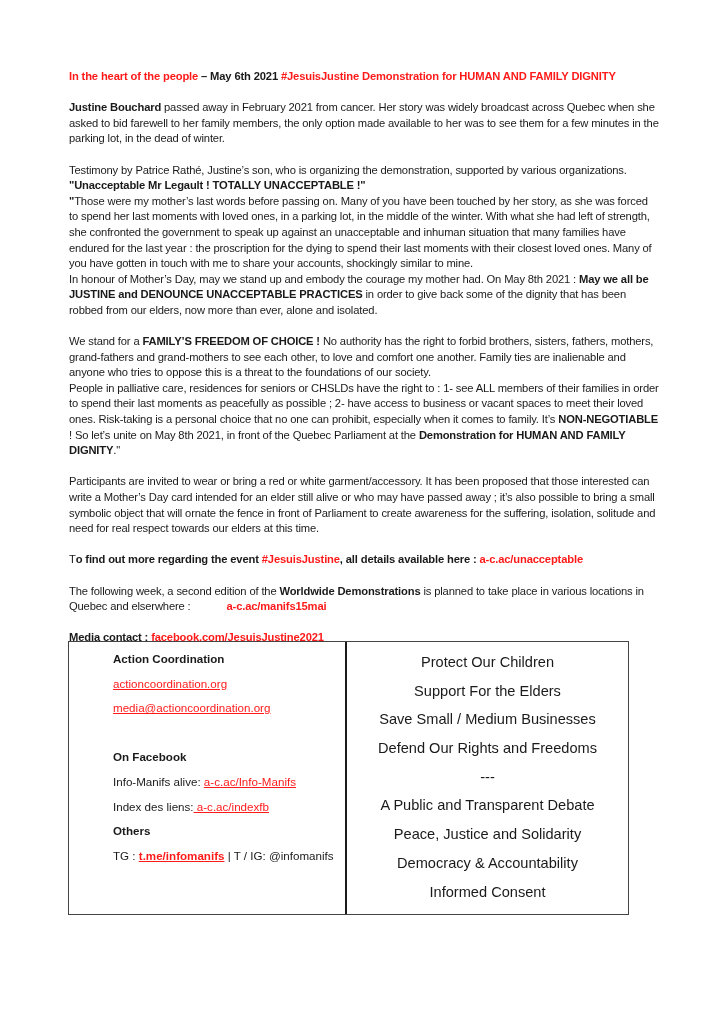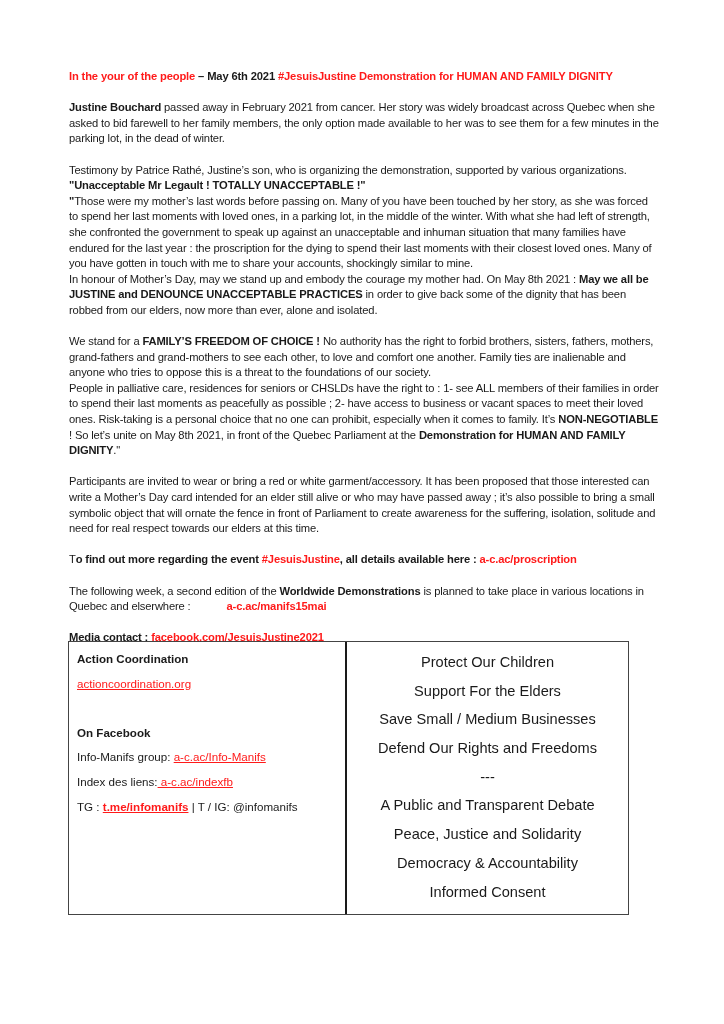--- a/index.html
+++ b/index.html
@@ -9,32 +9,32 @@
           font-size: 11.2px; line-height: 15.6px; letter-spacing: -0.15px; }
   .p { margin: 0 0 15.6px 0; }
   .red { color: #ff1a1a; }
   .b { font-weight: bold; }
   .red-b { color: #ff1a1a; font-weight: bold; padding-left: 33px; }
   .line { display: block; }
   .table { position: absolute; left: 68px; top: 641px; width: 561px; height: 274px;
            border: 1.5px solid #444; box-sizing: border-box; display: flex; }
   .col-left { width: 278px; border-right: 2.5px solid #1a1a1a; box-sizing: border-box;
               padding: 8px 8px 0 8px; font-size: 11.6px; }
-  .col-left .row { height: 24.6px; line-height: 18px; }
+  .col-left .row { height: 24.6px; line-height: 18px; margin-left: 36px; }
   .col-left a { color: #ff1a1a; text-decoration: underline; }
   .col-right { flex: 1; text-align: center; font-size: 14.6px; padding-top: 8px; }
   .col-right .slogan { height: 28.7px; line-height: 24px; }
 </style>
 </head>
 <body>
 
 <div class="page">
 
   <p class="p b">
-    <span class="red">In the your of the people</span><span> – May 6th 2021 </span><span class="red">#JesuisJustine Demonstration for HUMAN AND FAMILY DIGNITY</span>
+    <span class="red">In the heart of the people</span><span> – May 6th 2021 </span><span class="red">#JesuisJustine Demonstration for HUMAN AND FAMILY DIGNITY</span>
   </p>
 
   <p class="p">
     <span class="b">Justine Bouchard</span><span> passed away in February 2021 from cancer. Her story was widely broadcast across Quebec when she asked to bid farewell to her family members, the only option made available to her was to see them for a few minutes in the parking lot, in the dead of winter.</span>
   </p>
 
   <p class="p">
     <span class="line">Testimony by Patrice Rathé, Justine’s son, who is organizing the demonstration, supported by various organizations.</span>
     <span class="line b">"Unacceptable Mr Legault ! TOTALLY UNACCEPTABLE !"</span>
     <span class="line"><span class="b">"</span><span>Those were my mother’s last words before passing on. Many of you have been touched by her story, as she was forced to spend her last moments with loved ones, in a parking lot, in the middle of the winter. With what she had left of strength, she confronted the government to speak up against an unacceptable and inhuman situation that many families have endured for the last year : the proscription for the dying to spend their last moments with their closest loved ones. Many of you have gotten in touch with me to share your accounts, shockingly similar to mine.</span></span>
@@ -42,40 +42,42 @@
   </p>
 
   <p class="p">
     <span class="line"><span>We stand for a </span><span class="b">FAMILY’S FREEDOM OF CHOICE !</span><span> No authority has the right to forbid brothers, sisters, fathers, mothers, grand-fathers and grand-mothers to see each other, to love and comfort one another. Family ties are inalienable and anyone who tries to oppose this is a threat to the foundations of our society.</span></span>
     <span class="line"><span>People in palliative care, residences for seniors or CHSLDs have the right to : 1- see ALL members of their families in order to spend their last moments as peacefully as possible ; 2- have access to business or vacant spaces to meet their loved ones. Risk-taking is a personal choice that no one can prohibit, especially when it comes to family. It’s </span><span class="b">NON-NEGOTIABLE</span><span> ! So let’s unite on May 8th 2021, in front of the Quebec Parliament at the </span><span class="b">Demonstration for HUMAN AND FAMILY DIGNITY</span><span>."</span></span>
   </p>
 
   <p class="p">Participants are invited to wear or bring a red or white garment/accessory. It has been proposed that those interested can write a Mother’s Day card intended for an elder still alive or who may have passed away ; it’s also possible to bring a small symbolic object that will ornate the fence in front of Parliament to create awareness for the suffering, isolation, solitude and need for real respect towards our elders at this time.</p>
 
   <p class="p b">
-    <span style="font-weight:normal">T</span><span>o find out more regarding the event </span><span class="red">#JesuisJustine</span><span>, all details available here : </span><span class="red">a-c.ac/proscription</span>
+    <span style="font-weight:normal">T</span><span>o find out more regarding the event </span><span class="red">#JesuisJustine</span><span>, all details available here : </span><span class="red">a-c.ac/unacceptable</span>
   </p>
 
   <p class="p">
     <span>The following week, a second edition of the </span><span class="b">Worldwide Demonstrations</span><span> is planned to take place in various locations in Quebec and elserwhere :  </span><span class="red-b">a-c.ac/manifs15mai</span>
   </p>
 
   <p class="p b">
     <span>Media contact : </span><span class="red">facebook.com/JesuisJustine2021</span>
   </p>
 </div>
 
 <div class="table">
   <div class="col-left">
     <div class="row b">Action Coordination</div>
     <div class="row"><a>actioncoordination.org</a></div>
+    <div class="row"><a>media@actioncoordination.org</a></div>
     <div class="row"></div>
     <div class="row b">On Facebook</div>
-    <div class="row"><span>Info-Manifs group: </span><a>a-c.ac/Info-Manifs</a></div>
+    <div class="row"><span>Info-Manifs alive: </span><a>a-c.ac/Info-Manifs</a></div>
     <div class="row"><span>Index des liens:</span><a> a-c.ac/indexfb</a></div>
+    <div class="row b">Others</div>
     <div class="row"><span>TG : </span><a class="b">t.me/infomanifs</a><span> | T / IG: @infomanifs</span></div>
   </div>
   <div class="col-right">
     <div class="slogan">Protect Our Children</div>
     <div class="slogan">Support For the Elders</div>
     <div class="slogan">Save Small / Medium Businesses</div>
     <div class="slogan">Defend Our Rights and Freedoms</div>
     <div class="slogan">---</div>
     <div class="slogan">A Public and Transparent Debate</div>
     <div class="slogan">Peace, Justice and Solidarity</div>

